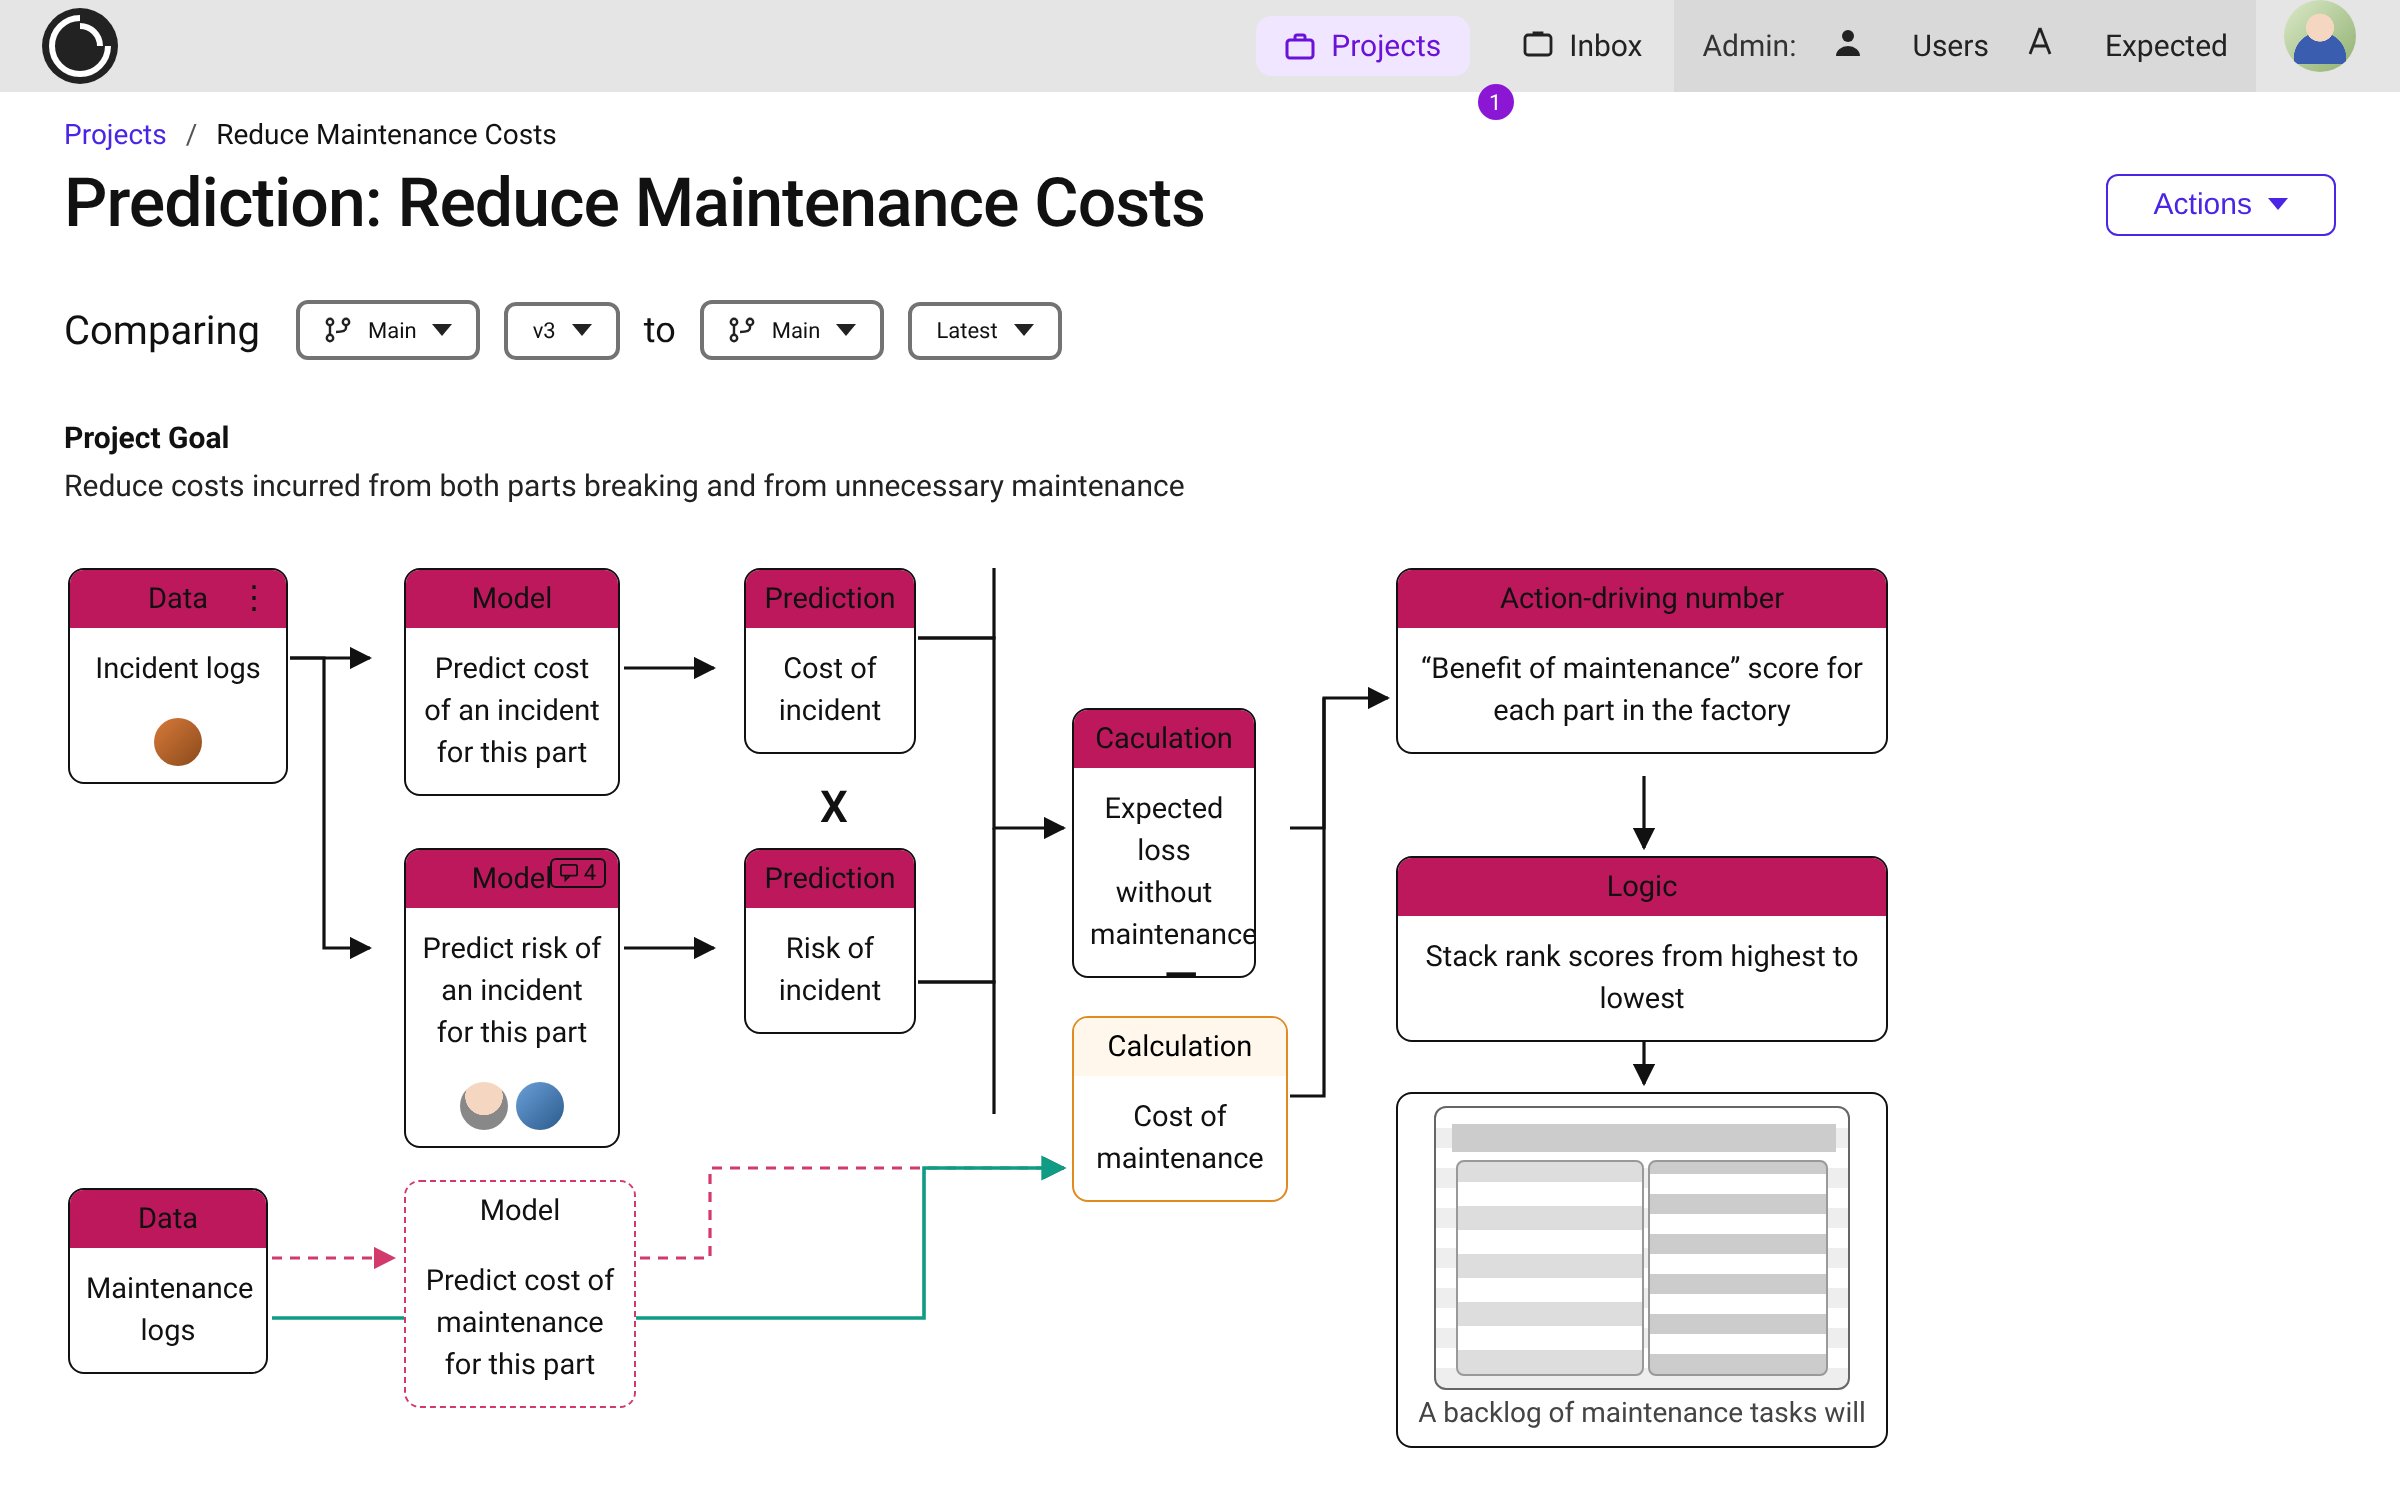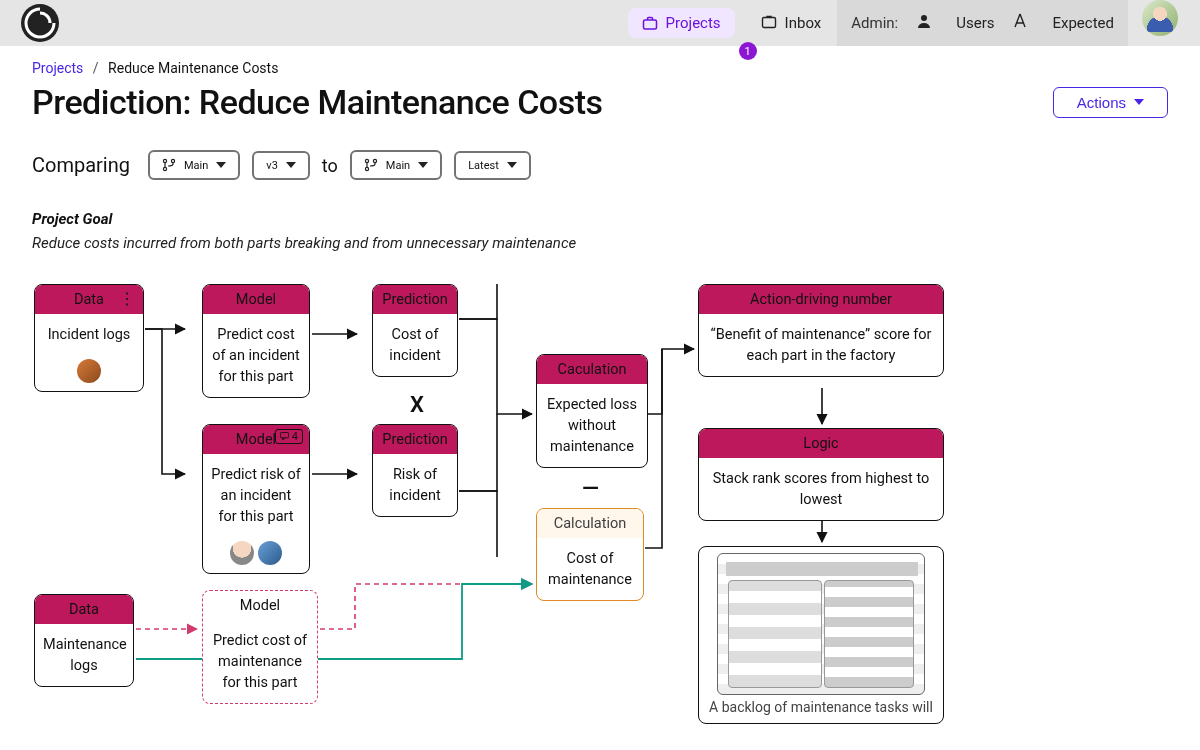--- a/index.html
+++ b/index.html
@@ -29,32 +29,32 @@
   h1 { font-size:34px; font-weight:500; letter-spacing:-0.5px; }
   .actions-btn { border:1.5px solid #4B25E6; color:#4B25E6; background:#fff; border-radius:6px; padding:6px 23px; font-size:15px; display:flex; align-items:center; gap:8px; cursor:pointer; }
   .actions-btn .tri { width:0; height:0; border-left:5px solid transparent; border-right:5px solid transparent; border-top:6px solid #4B25E6; }
   
   .compare-row { display:flex; align-items:center; gap:12px; margin-top:28px; font-size:18px; }
   .compare-label { font-size:20px; margin-right:6px; }
   .pill { border:2px solid #737373; border-radius:6px; padding:6px 12px; font-size:11px; display:flex; align-items:center; gap:8px; cursor:pointer; background:#fff; }
   .pill .tri { width:0; height:0; border-left:5px solid transparent; border-right:5px solid transparent; border-top:6px solid #222; }
   .branch-ico { width:14px; height:14px; }
   
-  .goal { margin-top:30px;font-style:italic; }
+  .goal { margin-top:30px; }
   .goal .label { font-weight:700; font-size:15px; margin-bottom:6px; }
   .goal .text { font-size:15px; color:#222; }
   
   .canvas { position:relative; margin-top:32px; height:480px; }
   .node { position:absolute; border:1px solid #111; border-radius:8px; background:#fff; text-align:center; overflow:hidden; font-size:14.5px; }
   .node .head { background:#be185d; padding:6px 4px; font-size:14.5px; position:relative; }
   .node .body { padding:10px 8px; line-height:1.45; }
   .node .head .dots { position:absolute; right:8px; top:6px; font-size:16px; line-height:1; cursor:pointer; }
   .node .head .count { position:absolute; right:6px; top:4px; font-size:11px; border:1px solid #111; border-radius:3px; padding:0 4px; display:flex; align-items:center; gap:3px; }
   .node.orange { border-color:#E08A1F; }
-  .node.orange .head { color:#404040; background:#FFF7EC; }
+  .node.orange .head { color:#000000; background:#FFF7EC; }
   .node.dashed { border:1.5px dashed #D23A6B; }
   .ava { width:24px; height:24px; border-radius:50%; display:inline-block; background:radial-gradient(circle at 50% 30%, #f5d6c0 0 45%, #888 46%); vertical-align:middle; }
   .ava.a2 { background:linear-gradient(135deg,#d87a3a,#8a4a1a); }
   .ava.a3 { background:linear-gradient(135deg,#6aa0d8,#2c5a8c); }
   .ava-row { display:flex; gap:4px; justify-content:center; padding:4px 0 8px; }
   .symbol { position:absolute; font-size:22px; font-weight:600; }
   
   .deliv-img { width:208px; height:142px; margin:6px auto 4px; border:1px solid #666; border-radius:6px; background:
      linear-gradient(#ccc,#ccc) 8px 8px/192px 14px no-repeat,
      repeating-linear-gradient(0deg,#eee 0 10px,#fff 10px 20px),
@@ -243,21 +243,21 @@
       <div class="body">Cost of incident</div>
     </div>
 
     <div class="symbol" style="left:378px; top:108px;">X</div>
 
     <div class="node" style="left:340px; top:140px; width:86px;">
       <div class="head">Prediction</div>
       <div class="body">Risk of incident</div>
     </div>
 
-    <div class="node" style="left:504px; top:70px; width:112px;">
+    <div class="node" style="left:504px; top:70px; width:92px;">
       <div class="head">Caculation</div>
       <div class="body">Expected loss without maintenance</div>
     </div>
 
     <div class="symbol" style="left:550px; top:192px;">—</div>
 
     <div class="node orange" style="left:504px; top:224px; width:108px;">
       <div class="head">Calculation</div>
       <div class="body">Cost of maintenance</div>
     </div>

